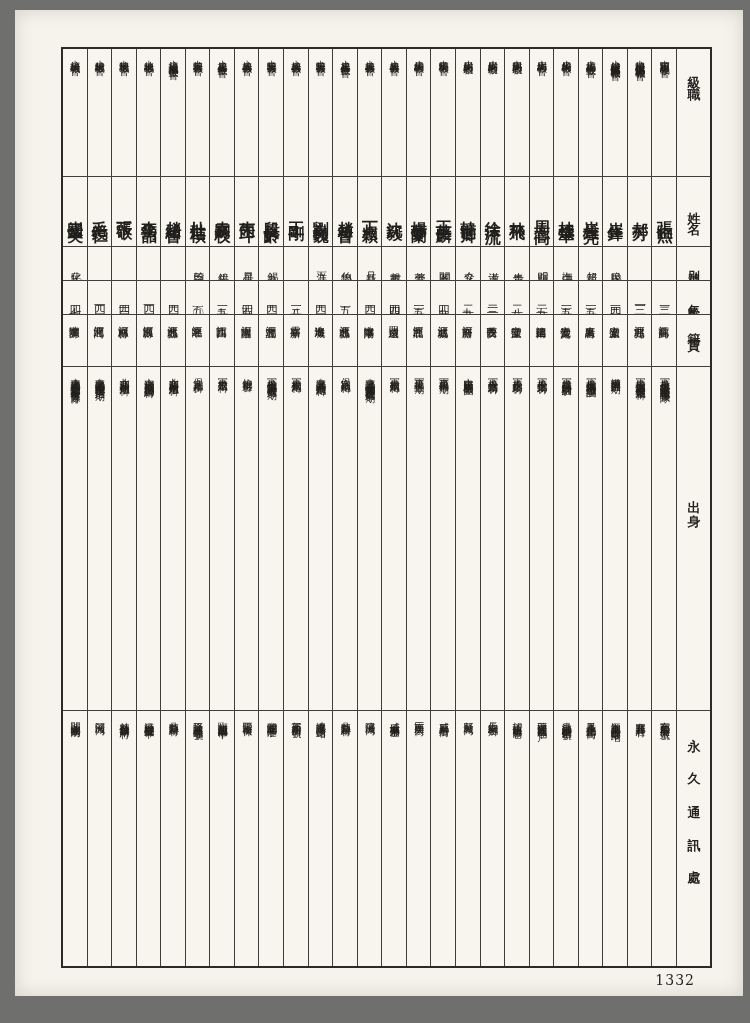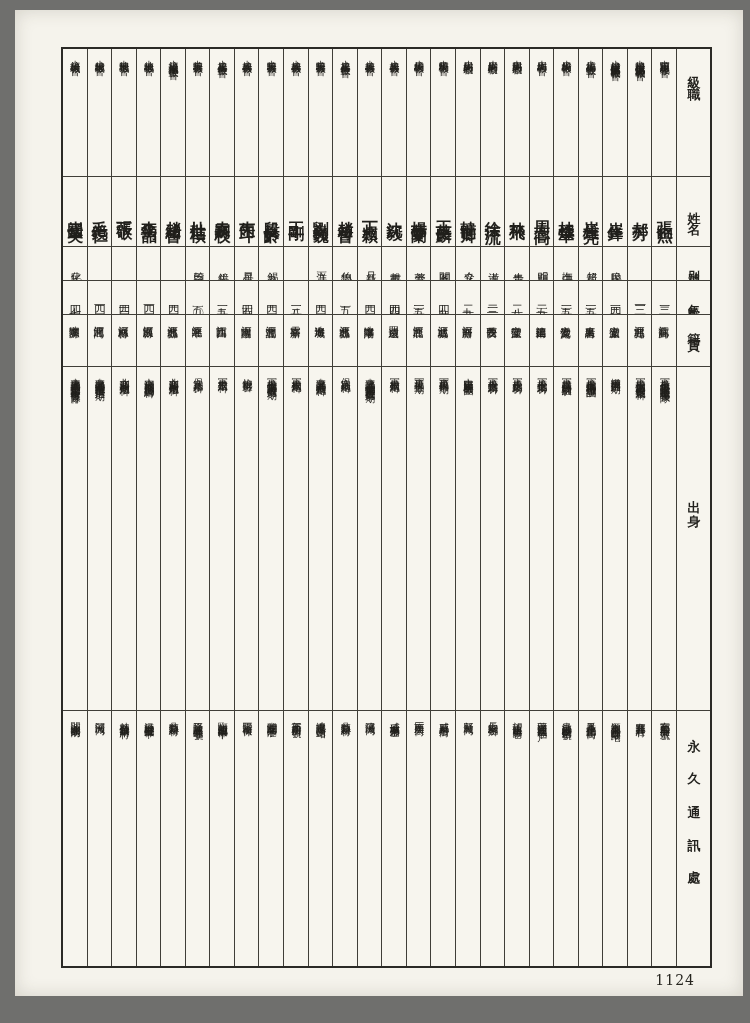--- a/index.html
+++ b/index.html
@@ -701,14 +701,14 @@
       <span class="vtext native-text">遼寧開源</span>
     </div>
     <div class="cell r-origin">
       <span class="vtext origin-text">東北講武堂四期工科軍校軍官教育隊</span>
     </div>
     <div class="cell r-address">
       <span class="vtext address-text">開源北街家胡同</span>
     </div>
   </div>
 </div>
-  <div class="pageno">1124</div>
+  <div class="pageno">1332</div>
 </div>
 
 </body></html>

